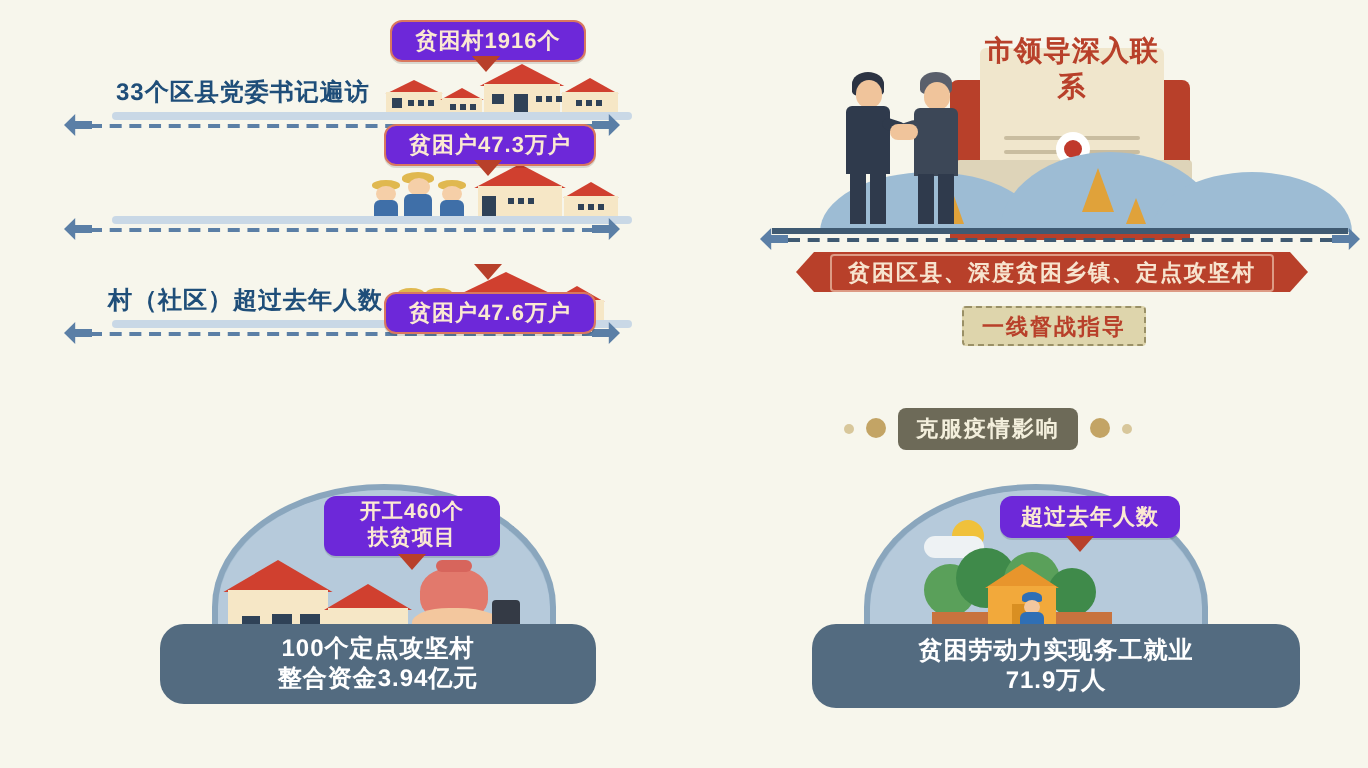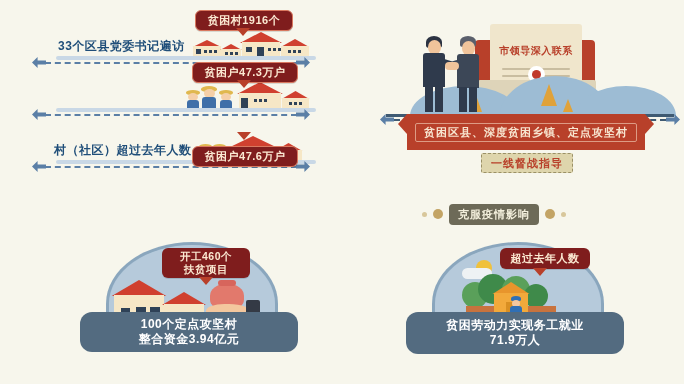--- a/index.html
+++ b/index.html
@@ -7,21 +7,21 @@
     width:684px;height:384px;overflow:hidden;
     background:#f7f6ec;
     font-family:"Liberation Sans","DejaVu Sans",sans-serif;
     position:relative;
   }
   .stage{position:absolute;left:0;top:0;width:684px;height:384px;}
   .abs{position:absolute;}
 
   
   .red-badge{
-    background:#7f1d1d;color:#fbe9d2;
+    background:#6d28d9;color:#fbe9d2;
     border-radius:6px;
     font-weight:bold;
     letter-spacing:.5px;
     text-align:center;
     display:flex;align-items:center;justify-content:center;
     box-shadow:0 1px 0 rgba(0,0,0,.12);
     z-index:30;
   }
   .red-badge.inner{
     border:1px solid #d9785f;
@@ -320,21 +320,21 @@
   <div class="abs" style="left:380px;top:14px;width:300px;height:170px;">
 
     <div class="red-frame" style="left:95px;top:26px;width:120px;height:80px;"></div>
 
     <div class="doc-card" style="left:110px;top:10px;width:92px;height:78px;">
       <div class="doc-line" style="left:12px;top:44px;width:68px;"></div>
       <div class="doc-line" style="left:12px;top:51px;width:68px;"></div>
       <div class="doc-line" style="left:12px;top:58px;width:52px;"></div>
     </div>
 
-    <div class="red-badge abs" style="left:107px;top:28px;width:98px;height:18px;font-size:10px;background:transparent;color:#b8402a;box-shadow:none;">市领导深入联系</div>
+    <div class="red-badge abs" style="left:107px;top:12px;width:98px;height:18px;font-size:14px;background:transparent;color:#b8402a;box-shadow:none;">市领导深入联系</div>
 
     <div class="podium" style="left:98px;top:66px;width:118px;height:28px;"></div>
     <div class="seal" style="left:148px;top:52px;width:17px;height:17px;">
         <i></i>
       </div>
 
     <div class="hill" style="left:30px;top:72px;width:110px;height:30px;"></div>
     <div class="hill" style="left:120px;top:62px;width:110px;height:40px;"></div>
     <div class="hill" style="left:196px;top:72px;width:100px;height:30px;"></div>
 
@@ -372,21 +372,21 @@
 
       <div class="abs" style="left:33px;top:28px;width:14px;height:8px;
            background:#f0c49b;border-radius:4px;"></div>
     </div>
 
     <div class="abs" style="left:6px;top:100px;width:288px;height:3px;background:#3f5a72;"></div>
     <div class="rule-line abs" style="left:14px;top:105px;width:272px;border-color:#3f5a72;"></div>
     <div class="cap abs" style="left:0px;top:100px;background:#5b7fa6;"></div>
     <div class="cap right abs" style="left:286px;top:100px;background:#5b7fa6;"></div>
 
-    <div class="ribbon" style="left:27px;top:100px;width:238px;height:36px;font-size:11px;">
+    <div class="ribbon" style="left:27px;top:112px;width:238px;height:20px;font-size:11px;">
       <span>贫困区县、深度贫困乡镇、定点攻坚村</span>
     </div>
 
     <div class="dashbox" style="left:101px;top:139px;width:90px;height:18px;font-size:11px;">一线督战指导</div>
   </div>
 
   <div class="abs" style="left:70px;top:198px;width:280px;height:186px;">
 
 
     <div class="dome" style="left:36px;top:44px;width:166px;height:96px;">
@@ -477,19 +477,19 @@
         <div class="abs" style="left:3px;top:22px;width:4px;height:10px;background:#2a5f9e;"></div>
         <div class="abs" style="left:9px;top:22px;width:4px;height:10px;background:#2a5f9e;"></div>
       </div>
 
       <div class="ground" style="left:0;top:70px;width:166px;height:14px;"></div>
     </div>
 
     <div class="red-badge abs" style="left:108px;top:50px;width:90px;height:21px;font-size:11px;">超过去年人数</div>
     <div class="badge-tail" style="left:148px;top:70px;"></div>
 
-    <div class="slab" style="left:14px;top:114px;width:218px;height:42px;font-size:12px;">
+    <div class="slab" style="left:14px;top:114px;width:244px;height:42px;font-size:12px;">
       <span>贫困劳动力实现务工就业</span>
       <span>71.9万人</span>
     </div>
   </div>
 
 </div>
 
 </body></html>

